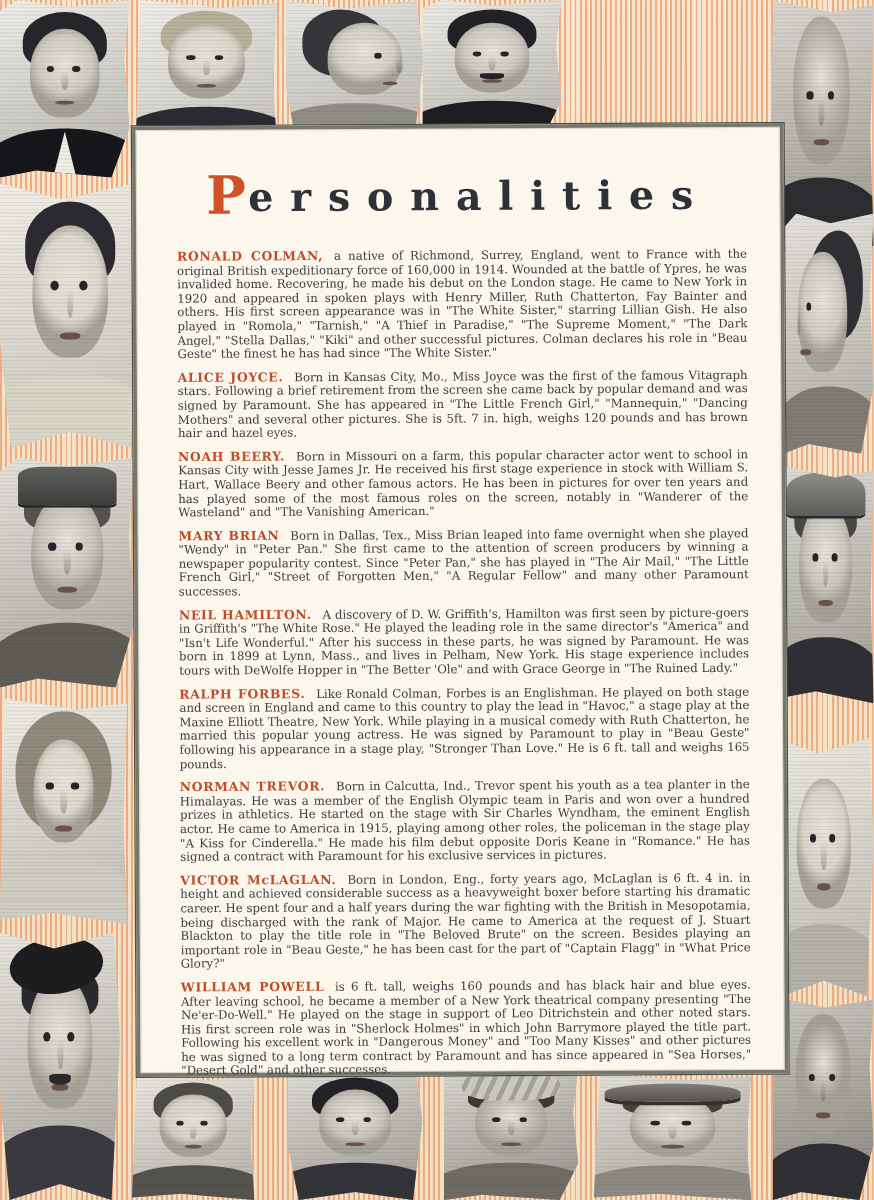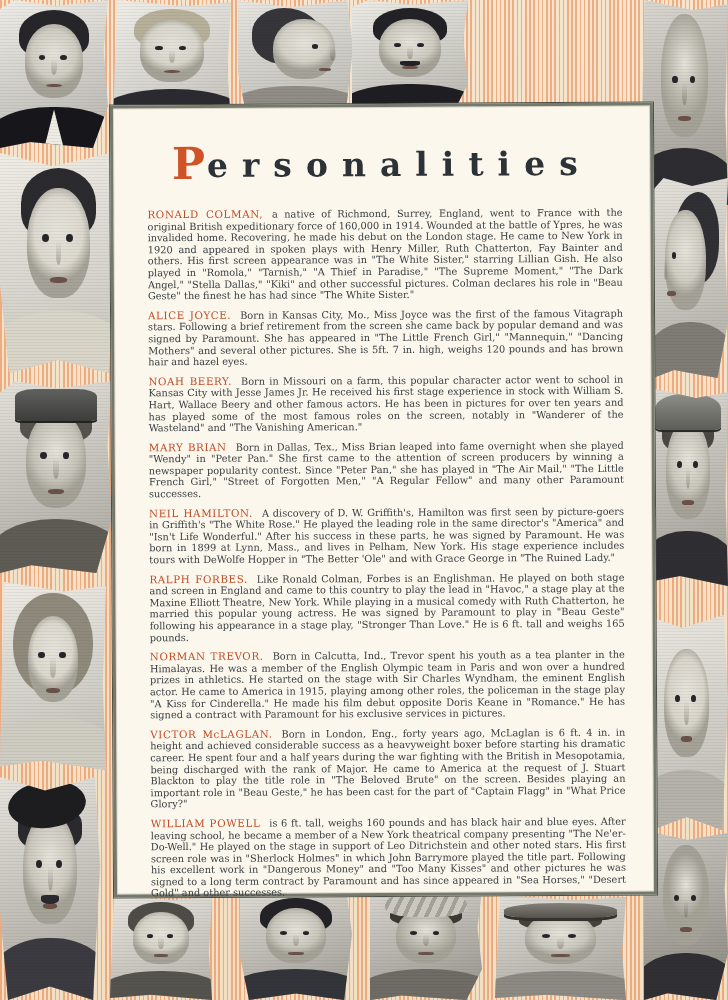--- a/index.html
+++ b/index.html
@@ -62,21 +62,21 @@
     background:#fbf7ec;
     border:3px solid #74786d;
     box-shadow:0 0 0 1px #4c4f45, inset 0 0 0 1px #dcd7c7;
     transform:rotate(-0.3deg);
   }
   .title{margin:30px 0 0 0;text-align:center;white-space:nowrap;color:#2c3237;}
   .title .cap{color:#cf5327;font-size:44px;font-weight:bold;letter-spacing:2px;vertical-align:-2px;}
   .title .rest{font-size:33px;letter-spacing:14px;}
   .bio-list{padding:20px 28px 0 34px;}
   .bio{margin:0 0 8px 0;font-size:9.8px;line-height:11.6px;text-align:justify;color:#383d41;}
-  .bio-name{color:#c04d28;font-weight:normal;letter-spacing:.6px;font-size:10.3px;margin-right:9px;margin-top:44px;}
+  .bio-name{color:#c04d28;font-weight:bold;letter-spacing:.6px;font-size:10.3px;margin-right:9px;margin-top:44px;}
 </style>
 </head>
 <body>
 
 <div class="photo cut-a tuxedo" style="left:0;top:0;width:108px;height:148px;--skin:#cfccc2;--hair:#26262a;--coat:#17171b;--bg:linear-gradient(160deg,#efede8,#b3b1aa)">
     <div class="ph-hair"></div>
     <div class="ph-face"></div>
     <div class="ph-eye l"></div>
     <div class="ph-eye r"></div>
     <div class="ph-nose"></div>

